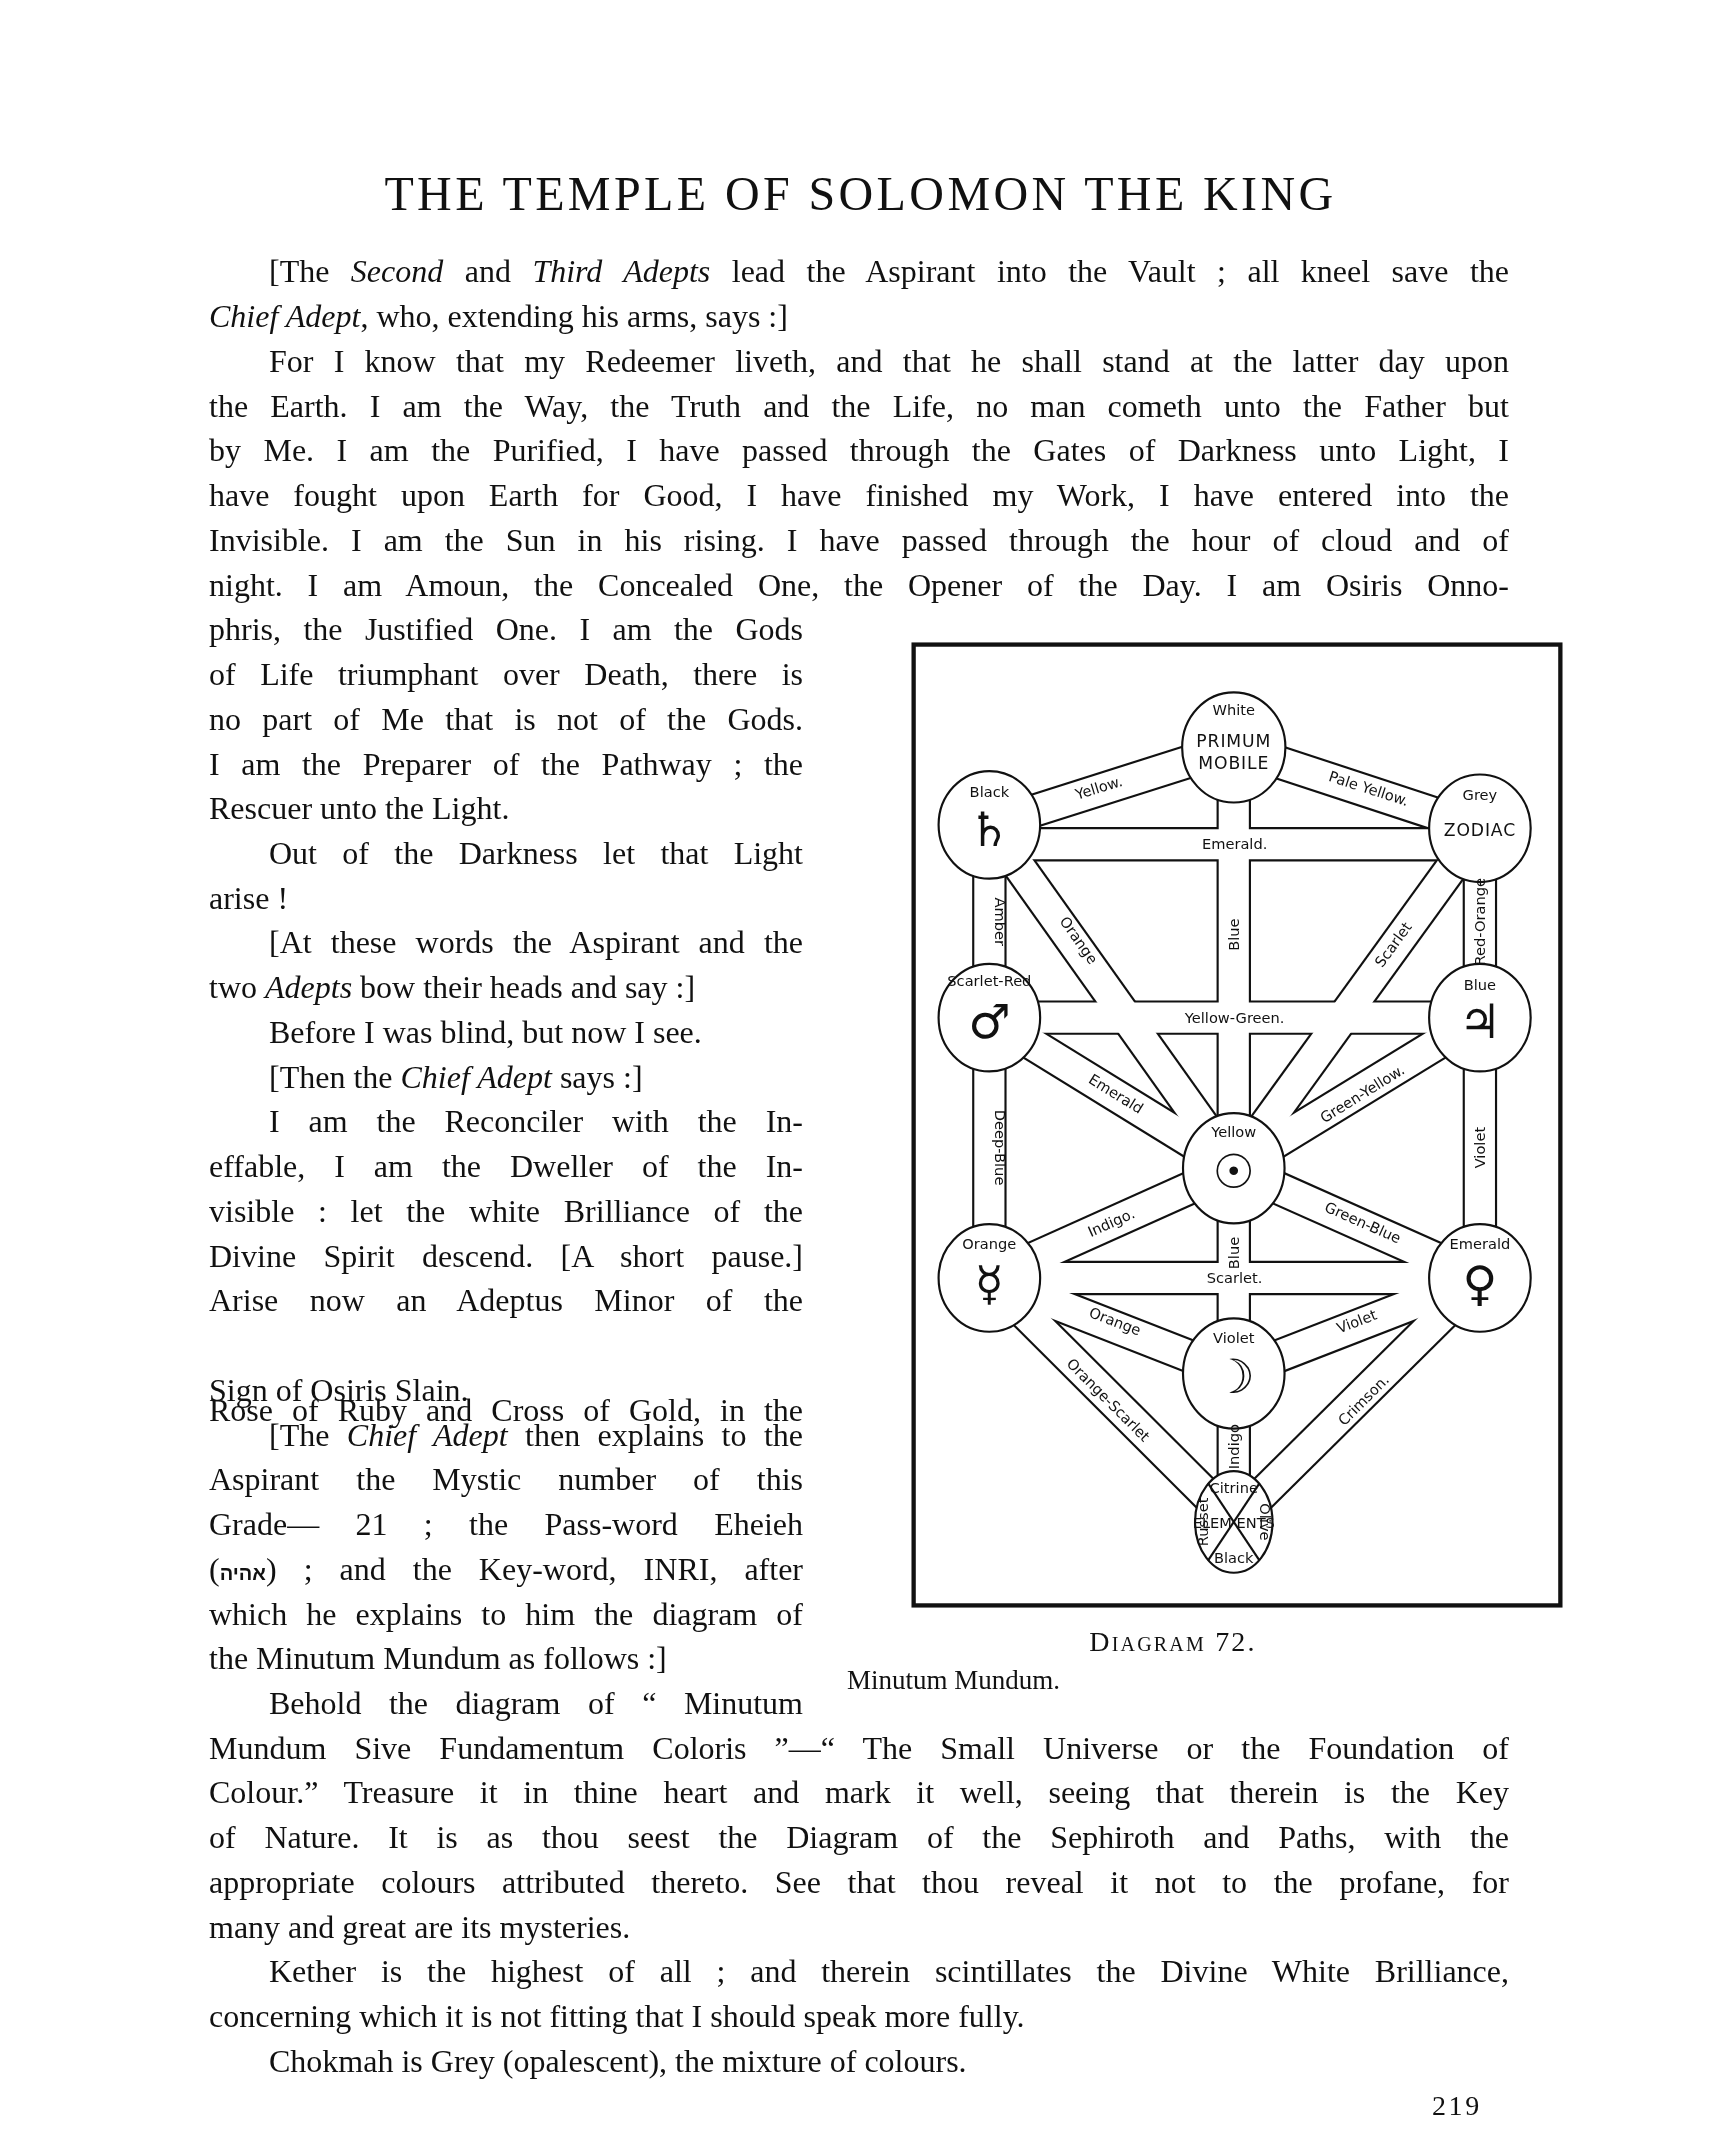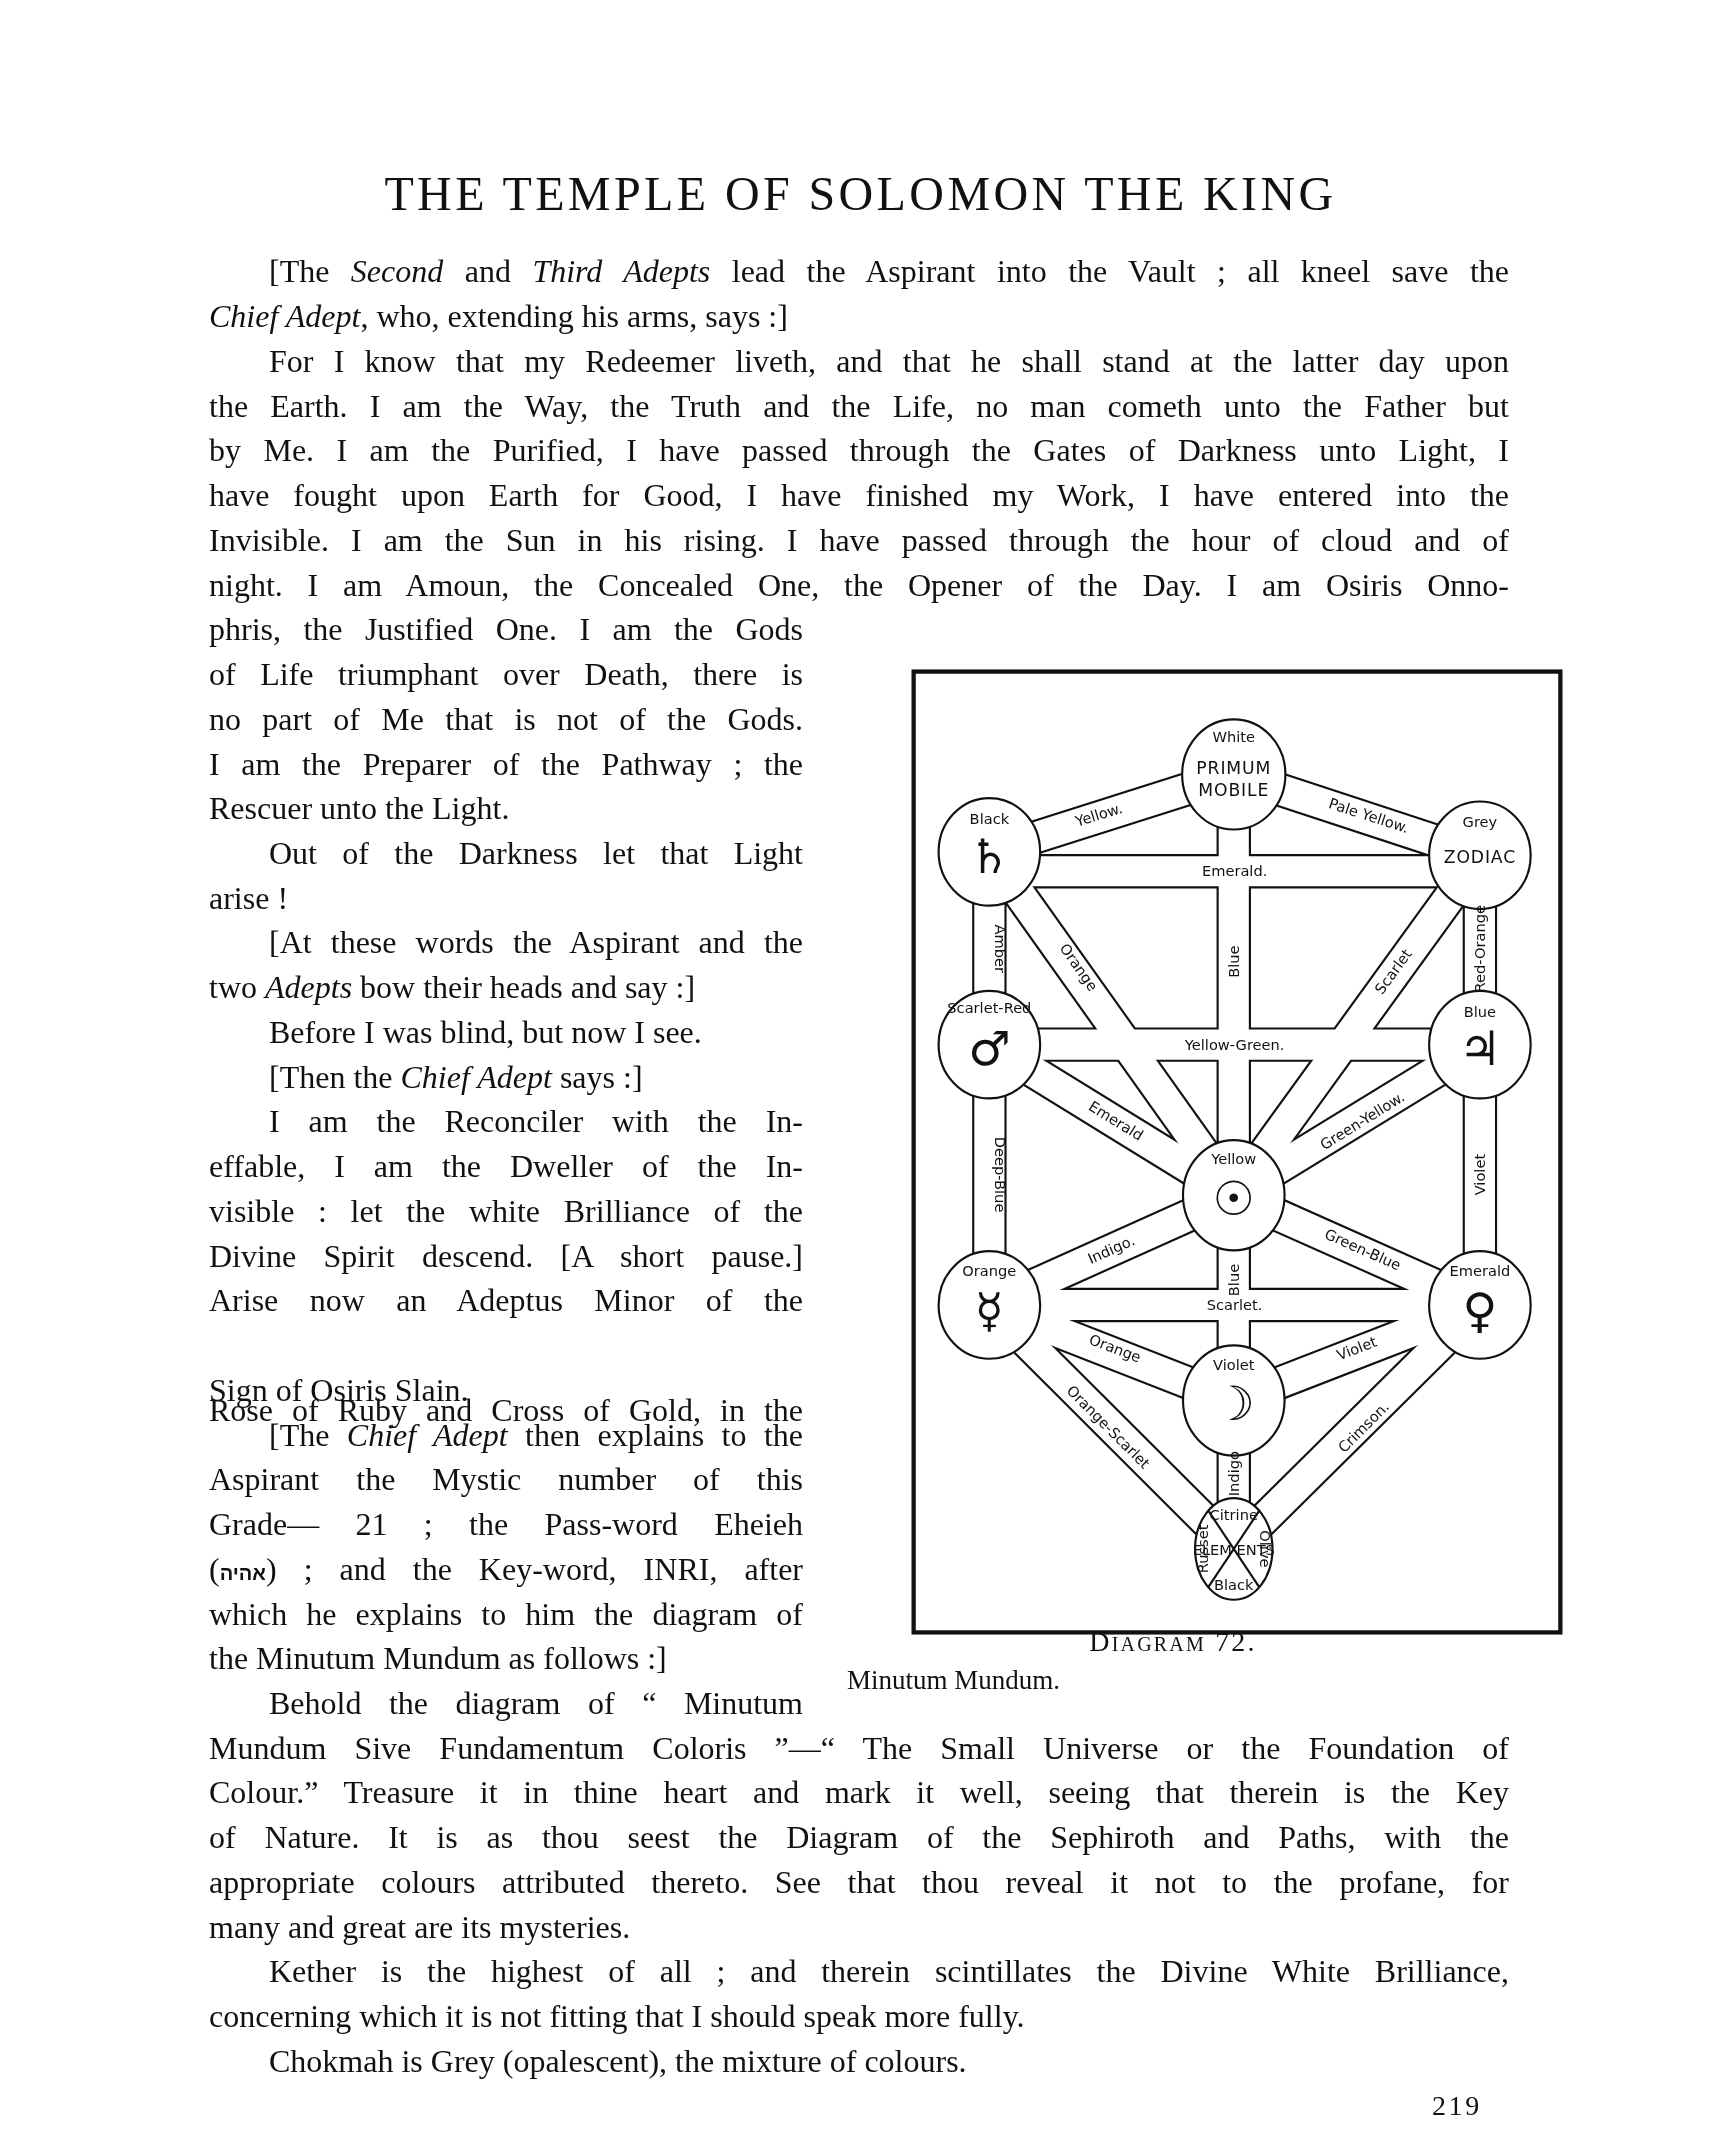--- a/index.html
+++ b/index.html
@@ -8,21 +8,21 @@
   .page-title { position:absolute; left:0; width:1721px; top:166px; text-align:center;
          font-size:48px; letter-spacing:3.4px; font-weight:normal; margin:0; }
   .line { position:absolute; font-size:32px; line-height:45px; white-space:nowrap; }
   .full { left:209px; width:1300px; text-align:justify; text-align-last:justify; }
   .full.last { text-align-last:left; }
   .narrow { left:209px; width:594px; text-align:justify; text-align-last:justify; }
   .narrow.last { text-align-last:left; }
   .indent { padding-left:60px; box-sizing:border-box; }
   .it { font-style:italic; }
   .hebrew { font-family:Liberation Sans, sans-serif; font-weight:bold; font-size:20px; }
-  .figure { position:absolute; left:847px; top:642px; width:780px; height:966px;margin-top:27px; }
+  .figure { position:absolute; left:847px; top:642px; width:780px; height:966px; }
   .figure svg { width:100%; height:100%; display:block; }
   .caption1 { position:absolute; left:847px; width:652px; top:1626px; text-align:center;
          font-size:28px; letter-spacing:2.2px; font-variant:small-caps; }
   .caption2 { position:absolute; left:847px; width:652px; top:1665px; 
          font-size:27px; }
   .page-number { position:absolute; left:1432px; top:2090px; font-size:28px; letter-spacing:2.6px; }
   .svgl { font-family:"DejaVu Sans",sans-serif; font-size:34px; fill:#111; }
   .svgn { font-family:"DejaVu Sans",sans-serif; font-size:40px; fill:#111; letter-spacing:2px; }
   .sym { font-family:"DejaVu Sans",sans-serif; font-size:110px; fill:#111; }
 </style>

